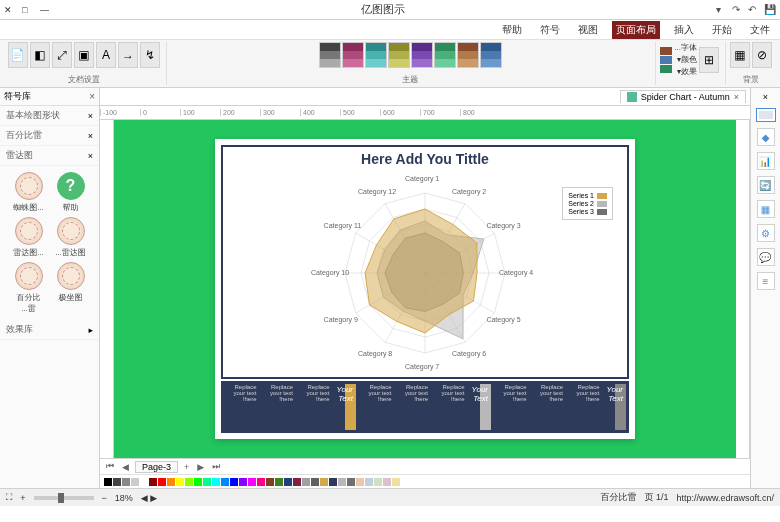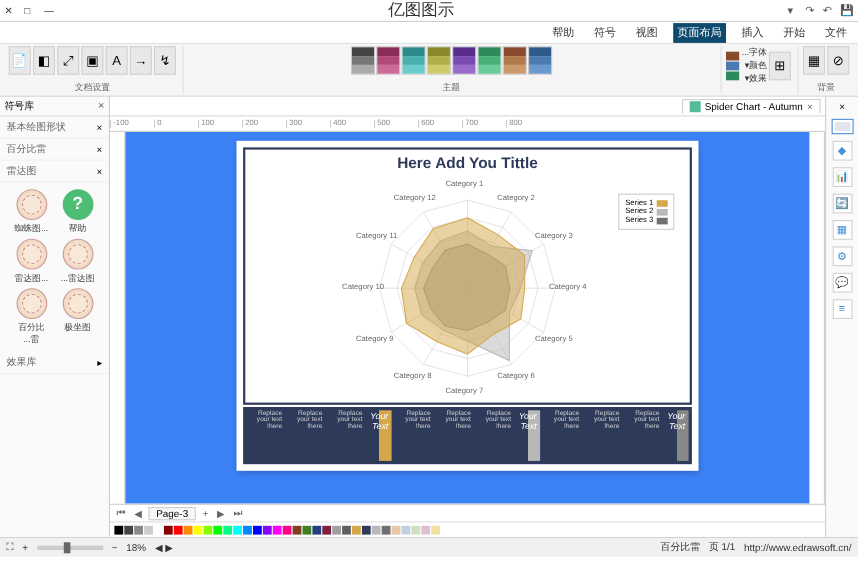--- a/index.html
+++ b/index.html
@@ -1,26 +1,26 @@
 <!DOCTYPE html>
 <html><head>
 <meta charset="utf-8">
 <style>
 * { margin: 0; padding: 0; box-sizing: border-box; font-family: "Microsoft YaHei", Arial, sans-serif; }
 body { width: 780px; height: 522px; overflow: hidden; background: #fff; font-size: 10px; direction: rtl; }
 .titlebar { height: 20px; background: #fff; border-bottom: 1px solid #d0d0d0; display: flex; align-items: center; padding: 0 4px; direction: ltr; }
 .titlebar .wincontrols { display: flex; gap: 8px; margin-right: auto; }
 .titlebar .wincontrols span { width: 10px; height: 10px; display: inline-block; font-size: 9px; color: #333; }
-.titlebar .title { flex: 1; text-align: center; font-size: 15px; color: #333; }
+.titlebar .title { flex: 1; text-align: center; font-size: 11px; color: #333; }
 .titlebar .qat { display: flex; gap: 4px; }
 .titlebar .qat span { width: 12px; height: 12px; font-size: 10px; color: #555; }
 
 .menubar { height: 20px; background: #fff; display: flex; align-items: center; padding: 0 6px; gap: 10px; border-bottom: 1px solid #e0e0e0; }
 .menubar .tab { font-size: 10px; color: #333; padding: 2px 4px; }
-.menubar .tab.active { background: #0c4a6e; color: #fff; }
+.menubar .tab.active { background: #7f1d1d; color: #fff; }
 
 .ribbon { height: 48px; background: #f5f5f5; border-bottom: 1px solid #d0d0d0; display: flex; align-items: center; padding: 2px 4px; gap: 2px; }
 .ribbon .group { display: flex; flex-direction: column; align-items: center; padding: 0 4px; border-left: 1px solid #e0e0e0; height: 100%; justify-content: space-between; }
 .ribbon .group:last-child { border-left: none; }
 .ribbon .grouplabel { font-size: 8px; color: #666; }
 .ribbon .icons { display: flex; gap: 2px; align-items: center; }
 .ribbon .bigicon { width: 20px; height: 26px; background: #e8e8e8; border: 1px solid #d0d0d0; display: flex; align-items: center; justify-content: center; font-size: 12px; }
 .ribbon .themestrip { display: flex; gap: 1px; }
 .ribbon .themeswatch { width: 22px; height: 26px; border: 1px solid #ccc; display: flex; flex-direction: column; }
 .ribbon .themeswatch div { flex: 1; }
@@ -42,21 +42,21 @@
 
 .canvaswrap { flex: 1; display: flex; flex-direction: column; background: #f0f0f0; }
 .tabstrip { height: 18px; background: #fff; border-bottom: 1px solid #d0d0d0; display: flex; align-items: center; padding: 0 4px; gap: 4px; direction: rtl; }
 .tabstrip .doctab { background: #fff; border: 1px solid #d0d0d0; border-bottom: none; padding: 1px 6px; font-size: 9px; display: flex; align-items: center; gap: 4px; }
 .tabstrip .doctab .x { font-size: 9px; color: #666; }
 .tabstrip .ticon { width:10px; height:10px; background:#5b9; }
 .hruler { height: 14px; background: #fff; border-bottom: 1px solid #d0d0d0; font-size: 7px; color: #888; display:flex; align-items:center; overflow:hidden; }
 .hruler span { display:inline-block; width:40px; border-left:1px solid #ccc; padding-left:2px; }
 .canvasbody { flex: 1; display: flex; overflow: hidden; }
 .vruler { width: 14px; background: #fff; border-right: 1px solid #d0d0d0; }
-.page { flex: 1; background: #3b82f6; display: flex; align-items: flex-start; justify-content: center; padding: 8px; }
+.page { flex: 1; background: #22c55e; display: flex; align-items: center; justify-content: center; padding: 8px; }
 .sheet { width: 420px; height: 300px; background: #fff; box-shadow: 0 2px 6px rgba(0,0,0,0.2); position: relative; direction: rtl; }
 .sheet .sheetinner { position:absolute; inset:6px 6px 60px 6px; background:#fff; border:2px solid #2d3a5a; }
 .sheet .charttitle { text-align:center; font-size:14px; font-weight:bold; color:#2d3a5a; padding:4px 0; }
 .radarwrap { position:absolute; top:26px; left:50%; transform:translateX(-50%); width:200px; height:200px; }
 .catlabel { position:absolute; font-size:7px; color:#666; white-space:nowrap; }
 .legend { position:absolute; top:40px; right:14px; border:1px solid #ccc; padding:3px 5px; font-size:7px; background:#fff; }
 .legend div { display:flex; align-items:center; gap:3px; margin:1px 0; }
 .legend .sw { width:10px; height:6px; }
 .bottompanel { position:absolute; left:6px; right:6px; bottom:6px; height:52px; background:#2d3a5a; display:flex; padding:3px; gap:3px; }
 .bottompanel .col { flex:1; display:flex; flex-direction:row; gap:1px; }

